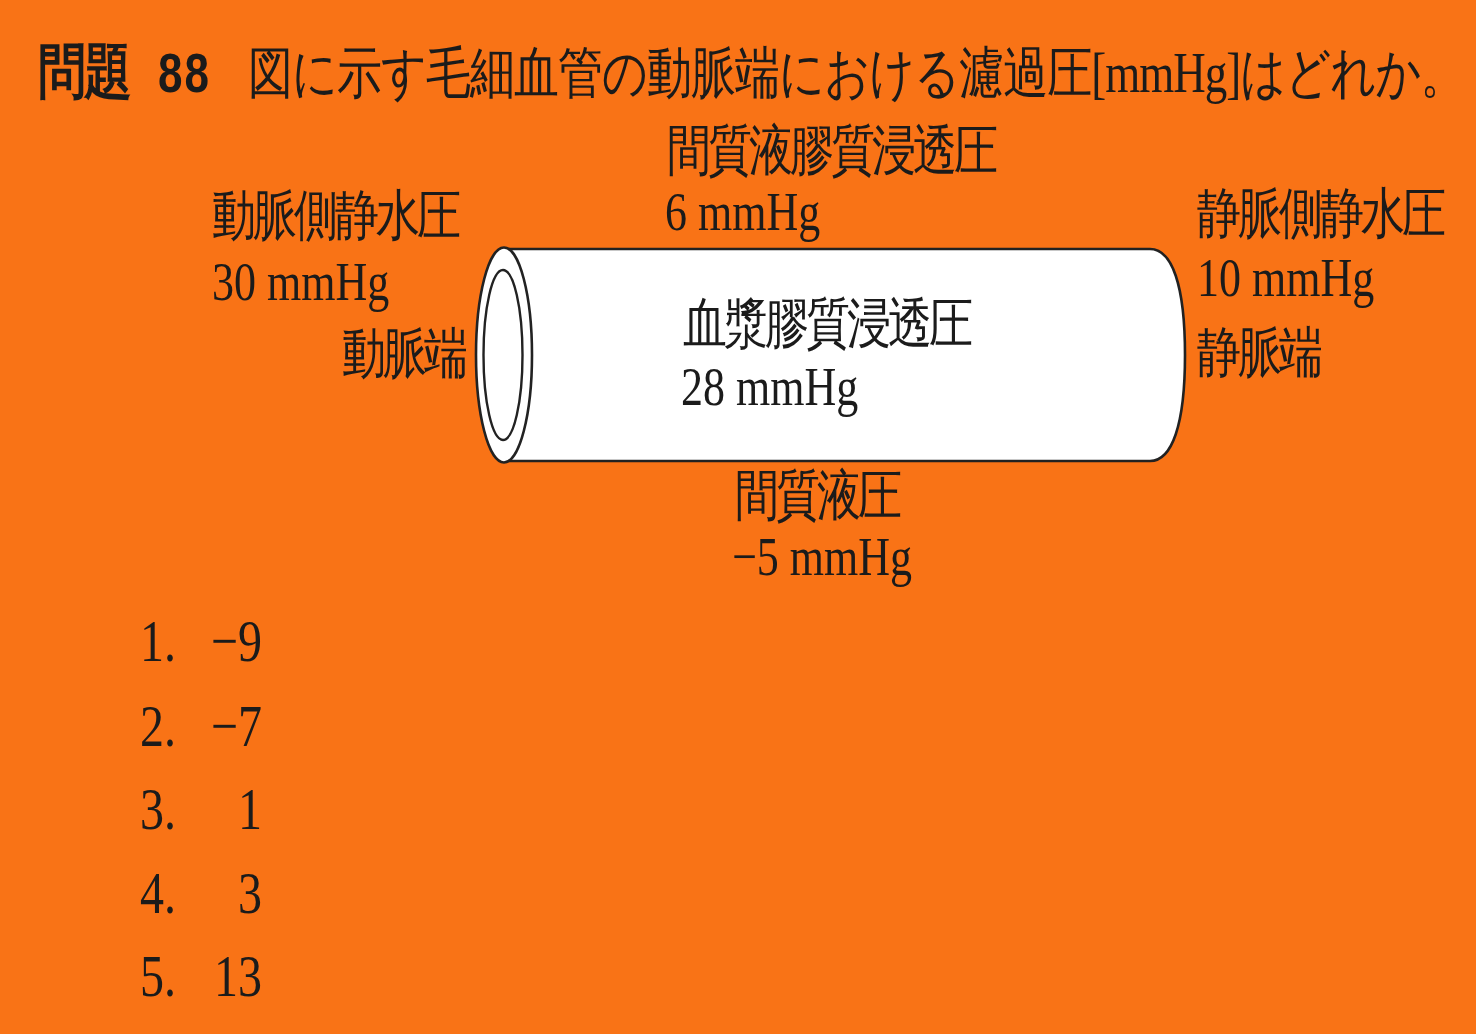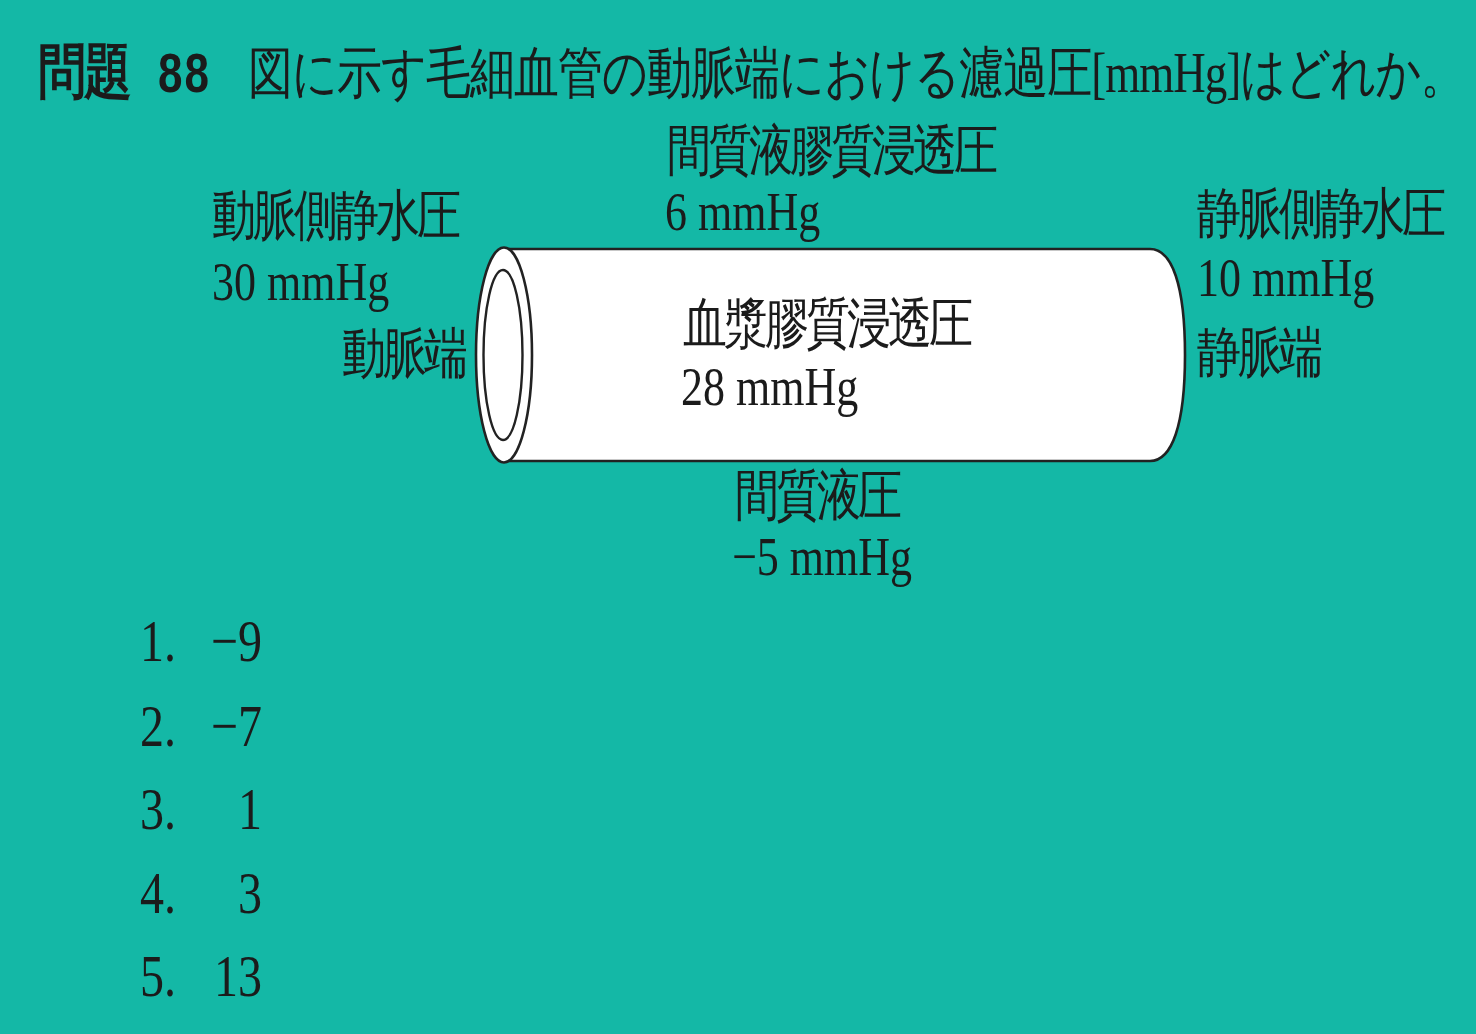--- a/index.html
+++ b/index.html
@@ -4,21 +4,21 @@
 <style>
   html, body {
     margin: 0;
     padding: 0;
     background: #ffffff;
   }
   .canvas {
     position: relative;
     width: 1476px;
     height: 1034px;
-    background: #14b8a6;
+    background: #f97316;
     color: #1b1b1b;
     overflow: hidden;
   }
   
   .t {
     position: absolute;
     white-space: nowrap;
     line-height: 1;
     transform: scaleY(1.25);
     transform-origin: 0 0;

